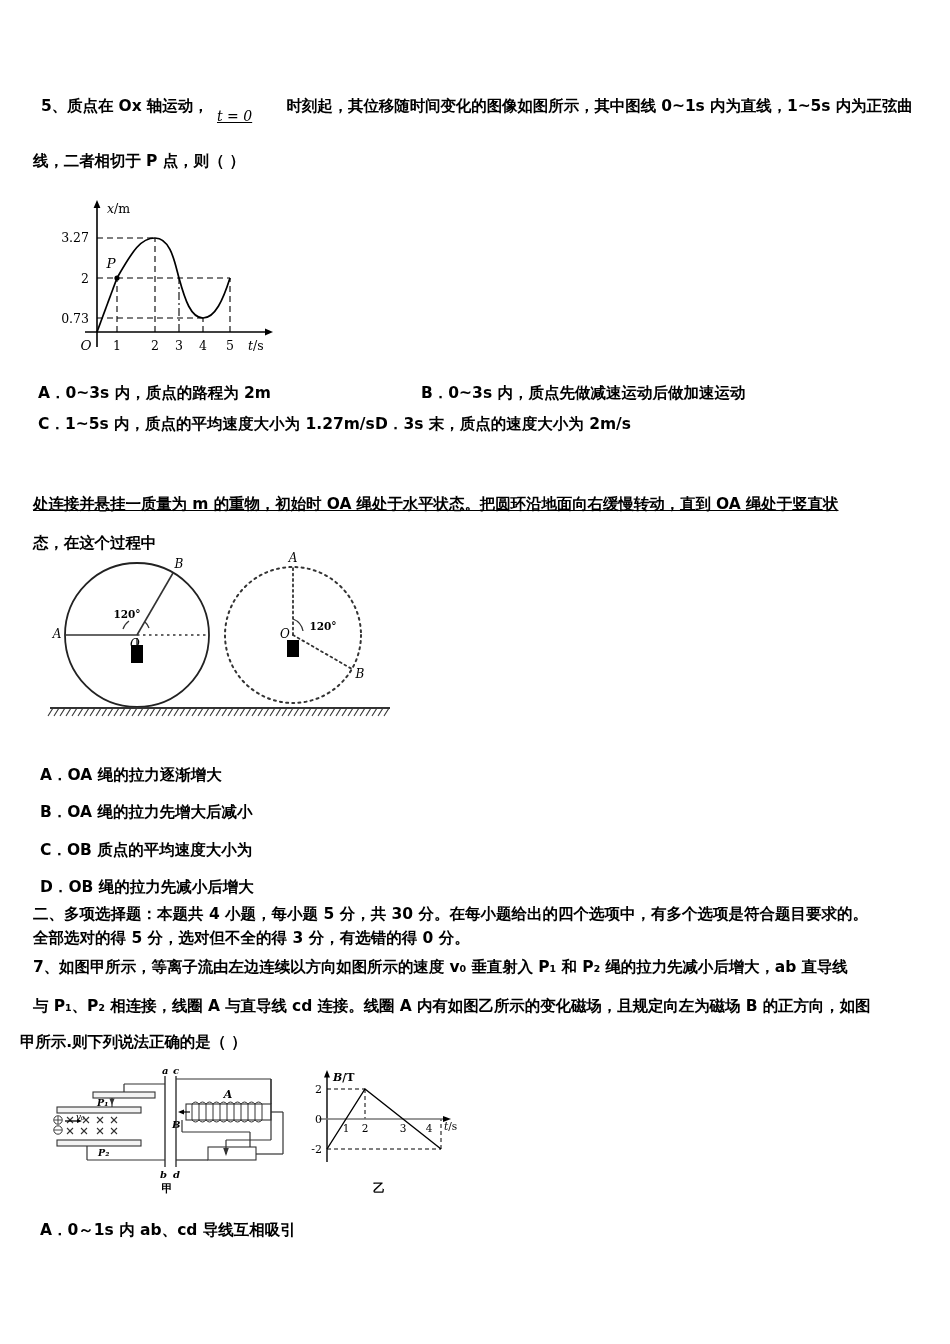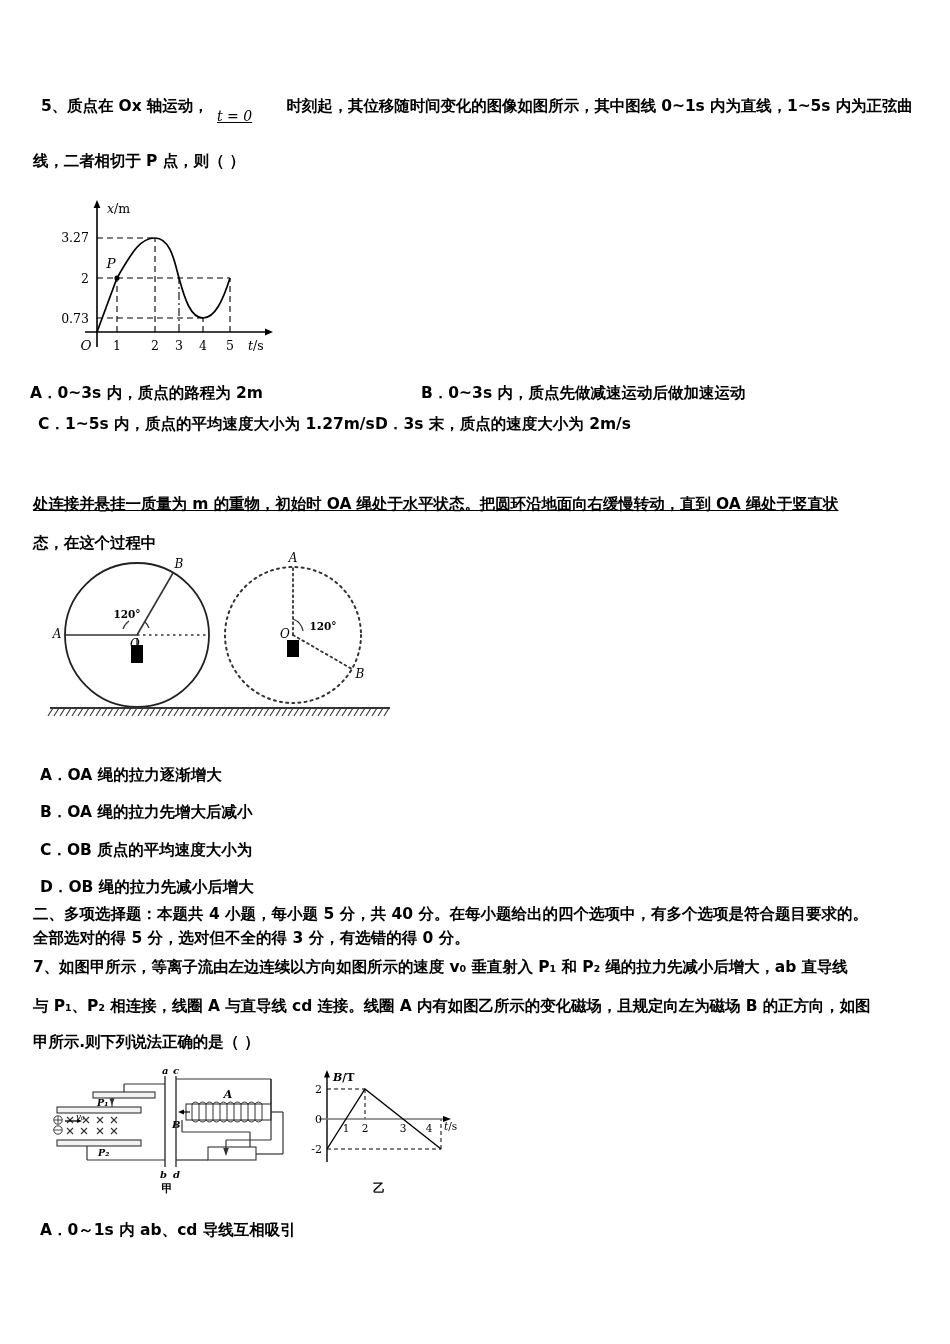--- a/index.html
+++ b/index.html
@@ -99,21 +99,21 @@
       <text x="134" y="158" font-family="DejaVu Serif, Liberation Serif, serif" font-size="12.5" text-anchor="middle" fill="#000">3</text>
       <text x="158" y="158" font-family="DejaVu Serif, Liberation Serif, serif" font-size="12.5" text-anchor="middle" fill="#000">4</text>
       <text x="185" y="158" font-family="DejaVu Serif, Liberation Serif, serif" font-size="12.5" text-anchor="middle" fill="#000">5</text>
       <text x="41" y="158" font-family="DejaVu Serif, Liberation Serif, serif" font-size="13.5" font-style="italic" text-anchor="middle" fill="#000">O</text>
       <text x="66" y="76" font-family="DejaVu Serif, Liberation Serif, serif" font-size="13.5" font-style="italic" text-anchor="middle" fill="#000">P</text>
       <text x="62" y="21" font-family="DejaVu Serif, Liberation Serif, serif" font-size="12.5" fill="#000"><tspan font-style="italic">x</tspan>/m</text>
       <text x="203" y="158" font-family="DejaVu Serif, Liberation Serif, serif" font-size="12.5" fill="#000"><tspan font-style="italic">t</tspan>/s</text>
     </svg>
   </div>
 
-  <div class="opt-line" style="left:30px; top:383px;">
+  <div class="opt-line" style="left:38px; top:383px;">
     <span>A．</span><span>0~3s 内，质点的路程为 2m</span>
   </div>
   <div class="opt-line" style="left:377px; top:383px;margin-left:44px;">
     <span>B．</span><span>0~3s 内，质点先做减速运动后做加速运动</span>
   </div>
   <div class="opt-line" style="left:38px; top:414px;">
     <span>C．</span><span>1~5s 内，质点的平均速度大小为 1.27m/s</span>
   </div>
   <div class="opt-line" style="left:375px; top:414px;">
     <span>D．</span><span>3s 末，质点的速度大小为 2m/s</span>
@@ -230,28 +230,28 @@
   <div class="opt-line" style="left:40px; top:802px;">
     <span>B．</span><span>OA 绳的拉力先增大后减小</span>
   </div>
   <div class="opt-line" style="left:40px; top:840px;">
     <span>C．</span><span>OB 质点的平均速度大小为</span>
   </div>
   <div class="opt-line" style="left:40px; top:877px;">
     <span>D．</span><span>OB 绳的拉力先减小后增大</span>
   </div>
 
-  <div class="sec-head" style="left:33px; top:903px;">二、多项选择题：本题共 4 小题，每小题 5 分，共 40 分。在每小题给出的四个选项中，有多个选项是符合题目要求的。</div>
+  <div class="sec-head" style="left:33px; top:903px;">二、多项选择题：本题共 4 小题，每小题 5 分，共 30 分。在每小题给出的四个选项中，有多个选项是符合题目要求的。</div>
   <div class="sec-head" style="left:33px; top:927px;">全部选对的得 5 分，选对但不全的得 3 分，有选错的得 0 分。</div>
 
   <div class="q-line" style="left:33px; top:958px;">
     <span>7、</span><span>如图甲所示，等离子流由左边连续以方向如图所示的速度 v₀ 垂直射入 P₁ 和 P₂ 绳的拉力先减小后增大，ab 直导线</span>
   </div>
   <div class="q-line" style="left:33px; top:997px;">与 P₁、P₂ 相连接，线圈 A 与直导线 cd 连接。线圈 A 内有如图乙所示的变化磁场，且规定向左为磁场 B 的正方向，如图</div>
-  <div class="q-line" style="left:33px; top:1033px;text-align:right;">甲所示.则下列说法正确的是（        ）</div>
+  <div class="q-line" style="left:20px; top:1033px;text-align:right;">甲所示.则下列说法正确的是（        ）</div>
 
   <div class="fig" style="left:45px; top:1062px;">
     <svg width="400" height="135" viewBox="0 0 400 135">
 
       <rect x="48" y="30" width="62" height="6" fill="#f2f2f2" stroke="#333" stroke-width="1.1"></rect>
       <rect x="12" y="45" width="84" height="6" fill="#f2f2f2" stroke="#333" stroke-width="1.1"></rect>
       <text x="52" y="44" font-family="DejaVu Serif, Liberation Serif, serif" font-size="9.5" font-style="italic" font-weight="bold" fill="#000">P₁</text>
 
       <rect x="12" y="78" width="84" height="6" fill="#f2f2f2" stroke="#333" stroke-width="1.1"></rect>
       <text x="53" y="94" font-family="DejaVu Serif, Liberation Serif, serif" font-size="9.5" font-style="italic" font-weight="bold" fill="#000">P₂</text>

